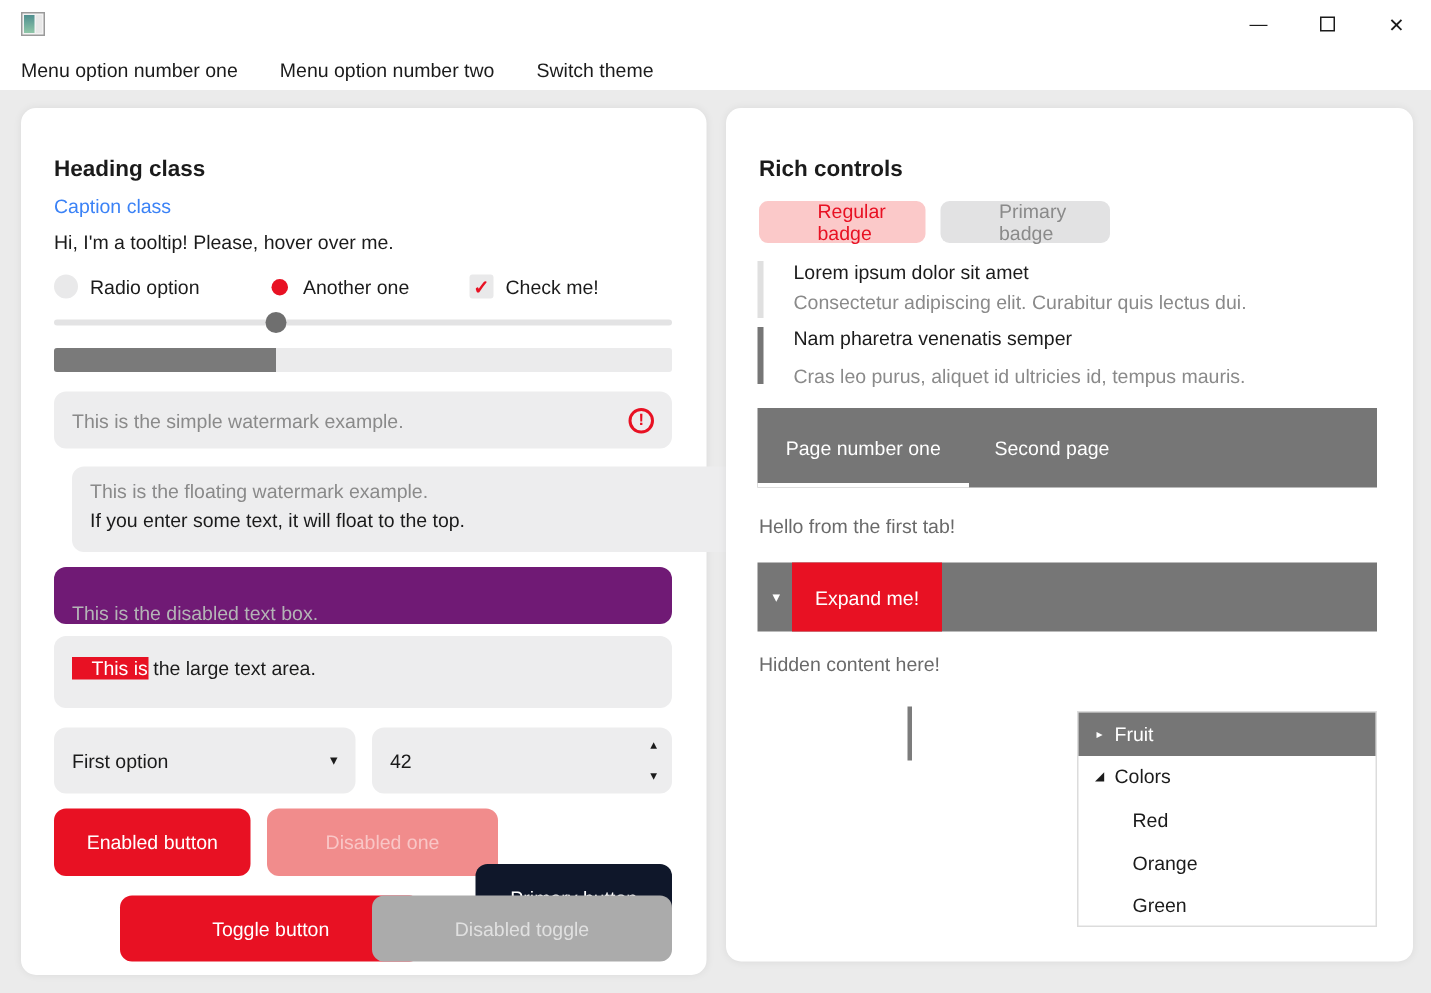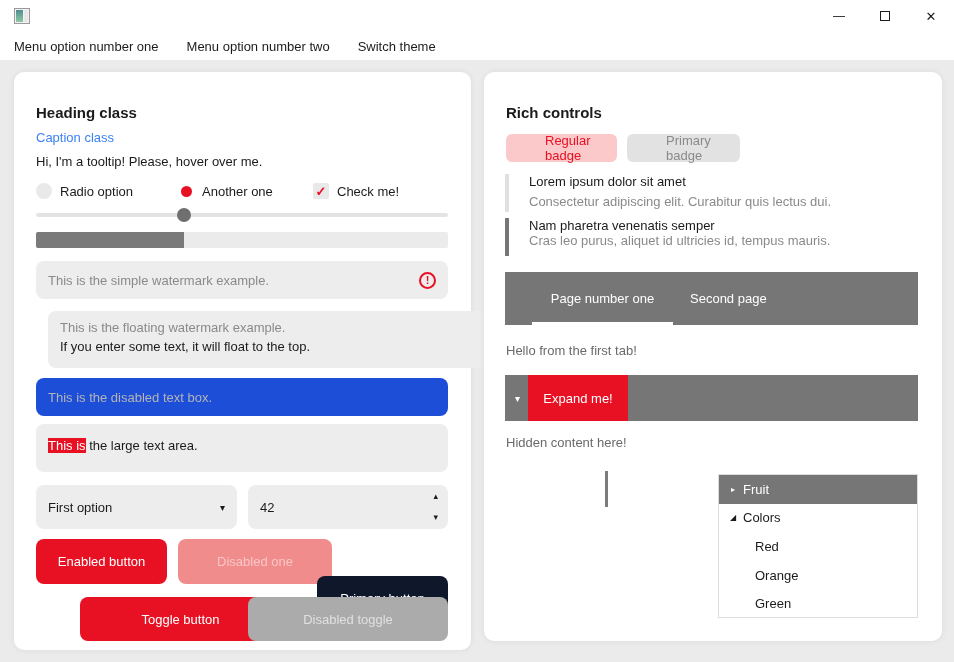--- a/index.html
+++ b/index.html
@@ -42,29 +42,29 @@
   .checkbox { width:16px; height:16px; background:#e9e9ea; border-radius:2px;
     display:flex; align-items:center; justify-content:center; }
   .checkbox span { color:var(--accent); font-weight:bold; font-size:13px; line-height:13px; }
   .slider { height:16px; }
   .slider-track { position:absolute; left:0; top:6px; width:100%; height:4px; background:#e3e3e4; border-radius:2px; }
   .slider-thumb { position:absolute; top:1px; width:14px; height:14px; border-radius:50%; background:#6f6f6f; }
   .progress { background:#ebebec; border-radius:2px; overflow:hidden; }
   .progress-fill { height:100%; background:#7a7a7a; }
   .input { background:#ededee; border-radius:8px; color:#8a8a8a; display:flex; align-items:center;
     padding:0 12px; }
-  .input.disabled { background:#1d4ed8; color:#b4b4b6; }
+  .input.disabled { background:#701a75; color:#b4b4b6;align-items:flex-end; }
   .error-icon { margin-left:auto; width:17px; height:17px; border:2px solid var(--accent); border-radius:50%;
     display:flex; align-items:center; justify-content:center; color:var(--accent);
     font-weight:bold; font-size:11px; line-height:11px; }
   .float-box { background:#ededee; border-radius:8px; padding:9px 12px; }
   .float-label { color:#8a8a8a; margin-bottom:4px; }
   .float-value { color:#1b1b1b; }
   .textarea { background:#ededee; border-radius:8px; padding:14px 12px; color:#1b1b1b; }
-  .sel { background:var(--accent); color:#fff; }
+  .sel { background:var(--accent); color:#fff;padding-left:13px; }
   .combo { background:#ededee; border-radius:8px; display:flex; align-items:center; padding:0 12px; color:#1b1b1b; }
   .combo-arrow { margin-left:auto; font-size:10px; color:#1b1b1b; }
   .spinner { background:#ededee; border-radius:8px; display:flex; align-items:center; padding:0 10px 0 12px; color:#1b1b1b; }
   .spin-arrows { margin-left:auto; display:flex; flex-direction:column; justify-content:space-between; height:30px; }
   .spin-arrows span { font-size:9px; line-height:9px; color:#1b1b1b; text-align:center; }
   .btn { border-radius:8px; display:flex; align-items:center; justify-content:center; color:#fff; }
   .btn-accent { background:var(--accent); }
   .btn-disabled { background:#f18c8c; color:#f9c6c6; }
   .btn-primary { background:#0f172a;margin-top:37px; }
   .btn-gray-disabled { background:#ababab; color:#e0e0e0; }
@@ -204,24 +204,24 @@
       <div class="abs badge badge-primary" style="left:143px; top:62px; width:113px; height:28px;">Primary badge</div>
 
       <div class="abs li-bar off" style="left:21px; top:102px; height:38px;"></div>
       <div class="abs" style="left:45px; top:102px;">
         <div class="li-title">Lorem ipsum dolor sit amet</div>
         <div class="li-sub" style="margin-top:5px;">Consectetur adipiscing elit. Curabitur quis lectus dui.</div>
       </div>
       <div class="abs li-bar on" style="left:21px; top:146px; height:38px;"></div>
       <div class="abs" style="left:45px; top:146px;">
         <div class="li-title">Nam pharetra venenatis semper</div>
-        <div class="li-sub" style="margin-top:0;">Cras leo purus, aliquet id ultricies id, tempus mauris.</div>
-      </div>
-
-      <div class="abs tabbar" style="left:21px; top:200px; width:413px; height:53px;padding-left:27px;">
+        <div class="li-sub" style="margin-top:10px;">Cras leo purus, aliquet id ultricies id, tempus mauris.</div>
+      </div>
+
+      <div class="abs tabbar" style="left:21px; top:200px; width:413px; height:53px;">
         <div class="tab" style="width:141px;">
           <span>Page number one</span>
           <div class="tab-underline"></div>
         </div>
         <div class="tab" style="padding:0 17px;">
           <span>Second page</span>
         </div>
       </div>
 
       <div class="abs dgray" style="left:22px; top:271px;">Hello from the first tab!</div>

